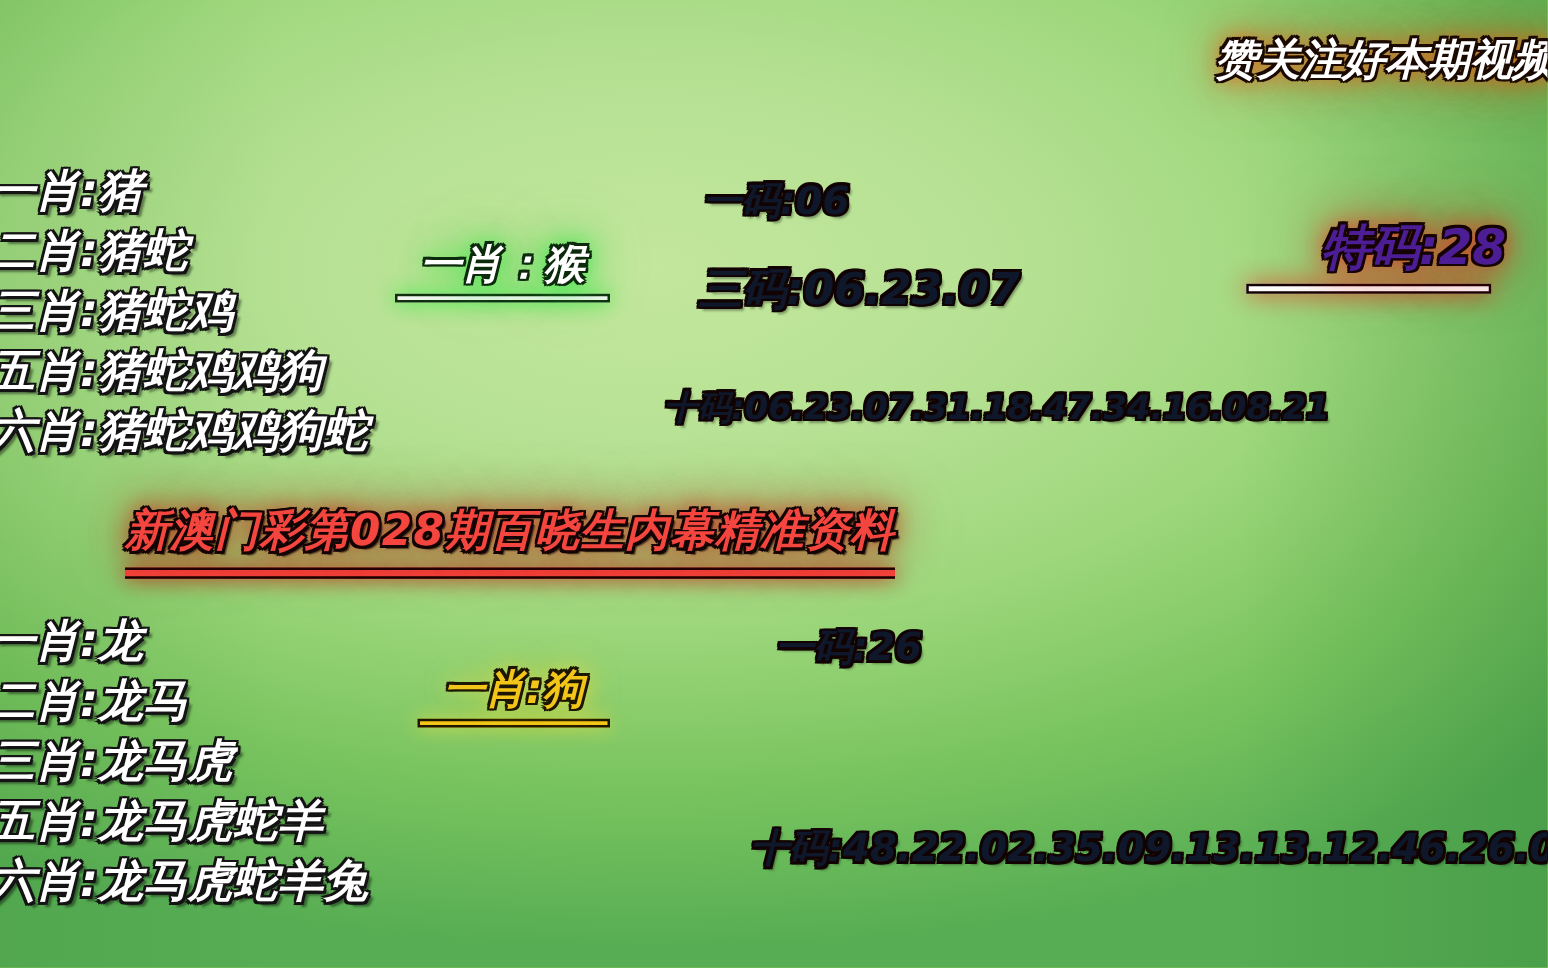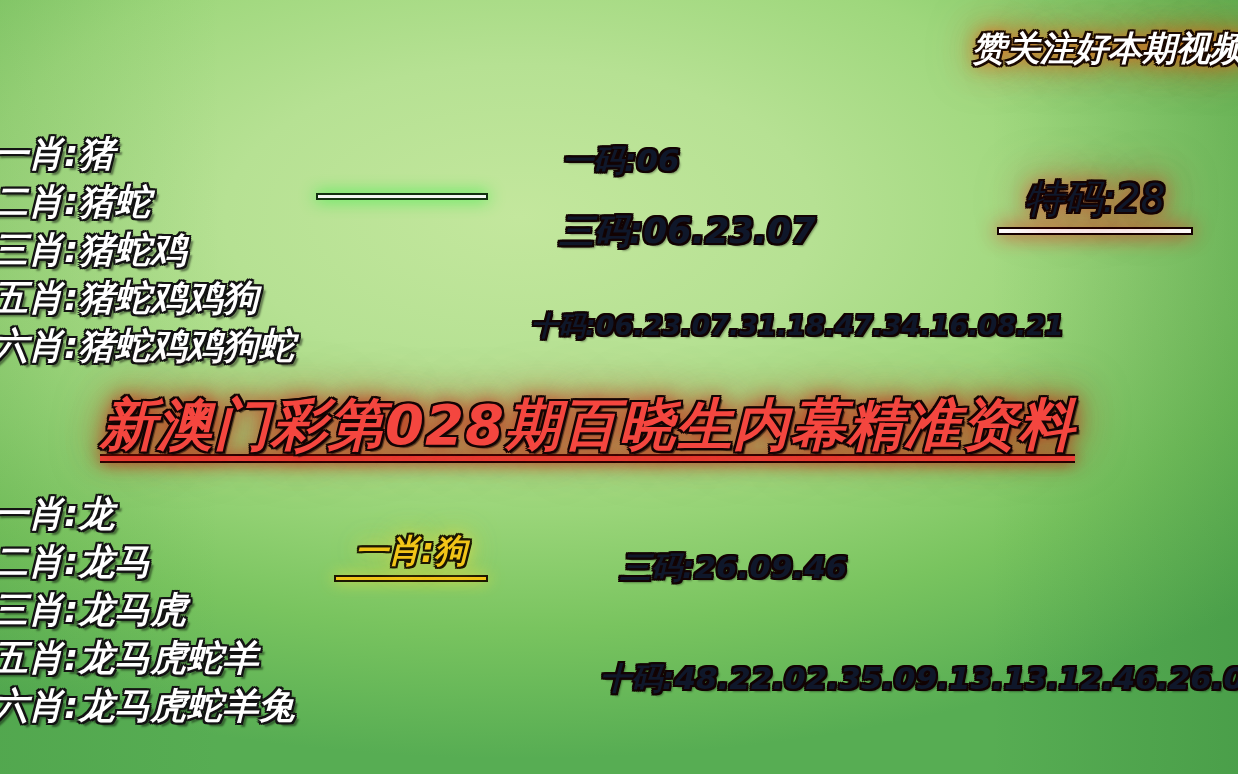--- a/index.html
+++ b/index.html
@@ -105,25 +105,26 @@
     color:#0f172a; font-weight:bold; font-style:italic; white-space:nowrap;
     text-shadow:
       2px 0 0 #120303, -2px 0 0 #120303, 0 2px 0 #120303, 0 -2px 0 #120303,
       2px 2px 0 #120303, -2px 2px 0 #120303, 2px -2px 0 #120303, -2px -2px 0 #120303,
       3px 3px 2px rgba(0,0,0,.35);
   }
 
   
   .special{ position:absolute; text-align:center; }
   .special .val{
-    display:block; color:#0f172a; font-weight:normal; font-style:italic; white-space:nowrap;
+    display:block; color:#4c1d95; font-weight:bold; font-style:italic; white-space:nowrap;
     text-shadow:
       2px 0 0 #150202, -2px 0 0 #150202, 0 2px 0 #150202, 0 -2px 0 #150202,
       2px 2px 0 #150202, -2px 2px 0 #150202, 2px -2px 0 #150202, -2px -2px 0 #150202,
       0 0 18px rgba(240,35,25,1), 0 0 34px rgba(225,25,15,.8), 0 0 54px rgba(210,20,10,.55);
+    text-align: right;
   }
   .special .rule{
     display:block; height:8px; margin:4px auto 0;
     background:#fdfdfd; border:2px solid #150202;
     box-shadow:0 0 20px rgba(240,35,25,.95);
   }
 
   
   .footer{ position:absolute; text-align:center; }
   .footer .val{
@@ -154,48 +155,49 @@
 
   <div class="zlist" style="left:-8px; top:130px;">
     <div class="zrow cjk" style="font-size:36px; line-height:48px; padding-left:0px;">一肖:猪</div>
     <div class="zrow cjk" style="font-size:36px; line-height:48px; padding-left:0px;">二肖:猪蛇</div>
     <div class="zrow cjk" style="font-size:36px; line-height:48px; padding-left:0px;">三肖:猪蛇鸡</div>
     <div class="zrow cjk" style="font-size:36px; line-height:48px; padding-left:-2px;">五肖:猪蛇鸡鸡狗</div>
     <div class="zrow cjk" style="font-size:36px; line-height:48px; padding-left:0px;">六肖:猪蛇鸡鸡狗蛇</div>
   </div>
 
   <div class="pick green" style="left:312px; top:190px; width:180px;">
+    <span class="val cjk" style="font-size:33px; line-height:42px;">一肖：猴</span>
     <span class="rule" style="width:172px;"></span>
   </div>
 
   <div class="numrow cjk" style="left:562px; top:140px; font-size:31px;">一码:06</div>
   <div class="numrow cjk" style="left:531px; top:208px; font-size:35px;margin-left:28px;">三码:06.23.07</div>
   <div class="numrow cjk" style="left:531px; top:308px; font-size:27px;">十码:06.23.07.31.18.47.34.16.08.21</div>
 
   <div class="special" style="left:985px; top:175px; width:220px;">
     <span class="val cjk" style="font-size:39px; line-height:48px;">特码:28</span>
     <span class="rule" style="width:196px;"></span>
   </div>
 
-  <div class="banner cjk" style="left:100px; top:398px; font-size:56px; line-height:54px;">
+  <div class="banner cjk" style="left:100px; top:398px; font-size:35px; line-height:54px;">
     <span>新澳门彩第028期百晓生内幕精准资料</span>
     <span class="rule"></span>
   </div>
 
   <div class="zlist" style="left:-8px; top:490px;">
     <div class="zrow cjk" style="font-size:36px; line-height:48px;">一肖:龙</div>
     <div class="zrow cjk" style="font-size:36px; line-height:48px;">二肖:龙马</div>
     <div class="zrow cjk" style="font-size:36px; line-height:48px;">三肖:龙马虎</div>
     <div class="zrow cjk" style="font-size:36px; line-height:48px;">五肖:龙马虎蛇羊</div>
     <div class="zrow cjk" style="font-size:36px; line-height:48px;">六肖:龙马虎蛇羊兔</div>
   </div>
 
   <div class="pick gold" style="left:330px; top:530px; width:162px;">
     <span class="val cjk" style="font-size:33px; line-height:42px;">一肖:狗</span>
     <span class="rule" style="width:154px;"></span>
   </div>
 
-  <div class="numrow cjk" style="left:620px; top:547px; font-size:31px;">三码:26.09.46</div>
+  <div class="numrow cjk" style="left:620px; top:497px; font-size:31px;">一码:26</div>
   <div class="numrow cjk" style="left:600px; top:658px; font-size:31px;">十码:48.22.02.35.09.13.13.12.46.26.03</div>
 
 
 
 </div>
 
 </body></html>

